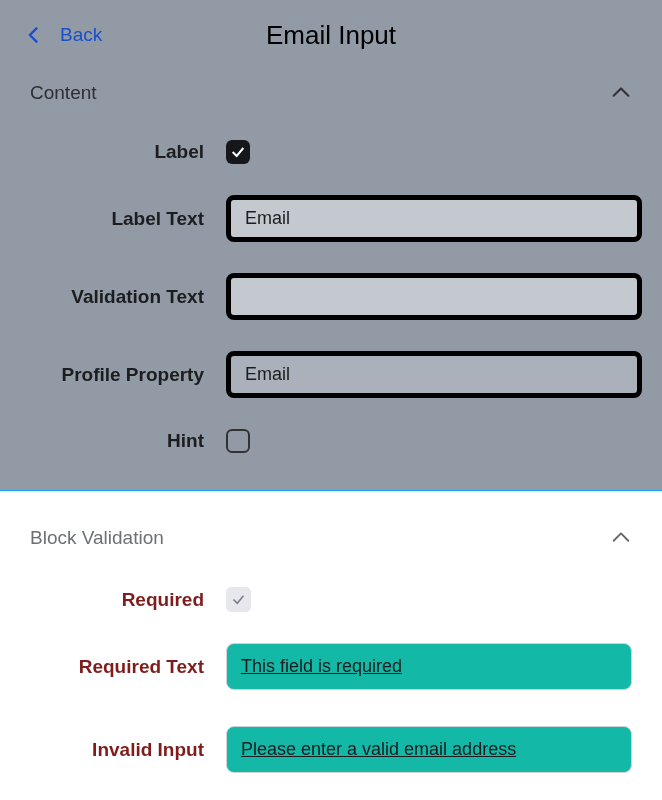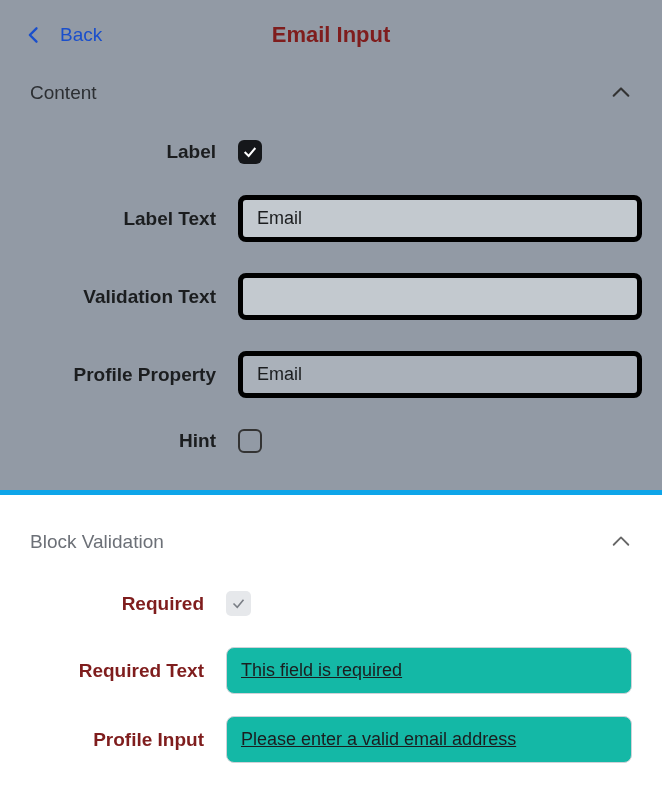--- a/index.html
+++ b/index.html
@@ -27,23 +27,23 @@
       color: #1a4fcc;
       font-size: 19px;
       cursor: pointer;
       font-weight: 500;
     }
     .back-btn svg { width: 20px; height: 20px; }
     .title {
       position: absolute;
       left: 50%;
       transform: translateX(-50%);
-      font-size: 22px;
-      font-weight: 700;
-      color: #7f1d1d;
+      font-size: 26px;
+      font-weight: 400;
+      color: #000000;
     }
     .section-head {
       display: flex;
       align-items: center;
       justify-content: space-between;
       padding: 12px 30px 12px 30px;
     }
     .section-title {
       font-size: 19px;
       color: #2c2f33;
@@ -53,28 +53,27 @@
       color: #6c7077;
     }
     .chevron {
       width: 22px;
       height: 22px;
       color: #333;
     }
     .chevron-light { color: #666; }
     .form {
       padding: 24px 20px 0 30px;
-      margin-left: 12px;
     }
     .row {
       display: flex;
       align-items: center;
       margin-bottom: 31px;
     }
-    .row-tight { margin-bottom: 22px; }
+    .row-tight { margin-bottom: 36px; }
     .row-label {
       width: 196px;
       text-align: right;
       padding-right: 22px;
       font-size: 19px;
       font-weight: 600;
       color: #1b1d1f;
     }
     .row-control {
       flex: 1;
@@ -118,21 +117,21 @@
       font-size: 18px;
       background: #c3c9cf;
       color: #1b1d1f;
       outline: none;
     }
     input.text-input-disabled {
       background: #aab1ba;
     }
     .panel-bottom {
       background: #fff;
-      border-top: 5px solid #0ea5e9;
+      border-top: 1px solid #0ea5e9;
       padding-top: 24px;
     }
     .panel-bottom .row-label {
       color: #7f1d1d;
     }
     .panel-bottom input.text-input {
       background: #14b8a6;
       border: 1px solid #cfd2d8;
       text-decoration: underline;
     }
@@ -224,19 +223,19 @@
     </div>
 
     <div class="row row-tight">
       <div class="row-label">Required Text</div>
       <div class="row-control">
         <input class="text-input" type="text" value="This field is required" style="">
       </div>
     </div>
 
     <div class="row row-tight">
-      <div class="row-label">Profile Input</div>
+      <div class="row-label">Invalid Input</div>
       <div class="row-control">
         <input class="text-input" type="text" value="Please enter a valid email address" style="">
       </div>
     </div>
   </div>
 </div>
 
 </body></html>

